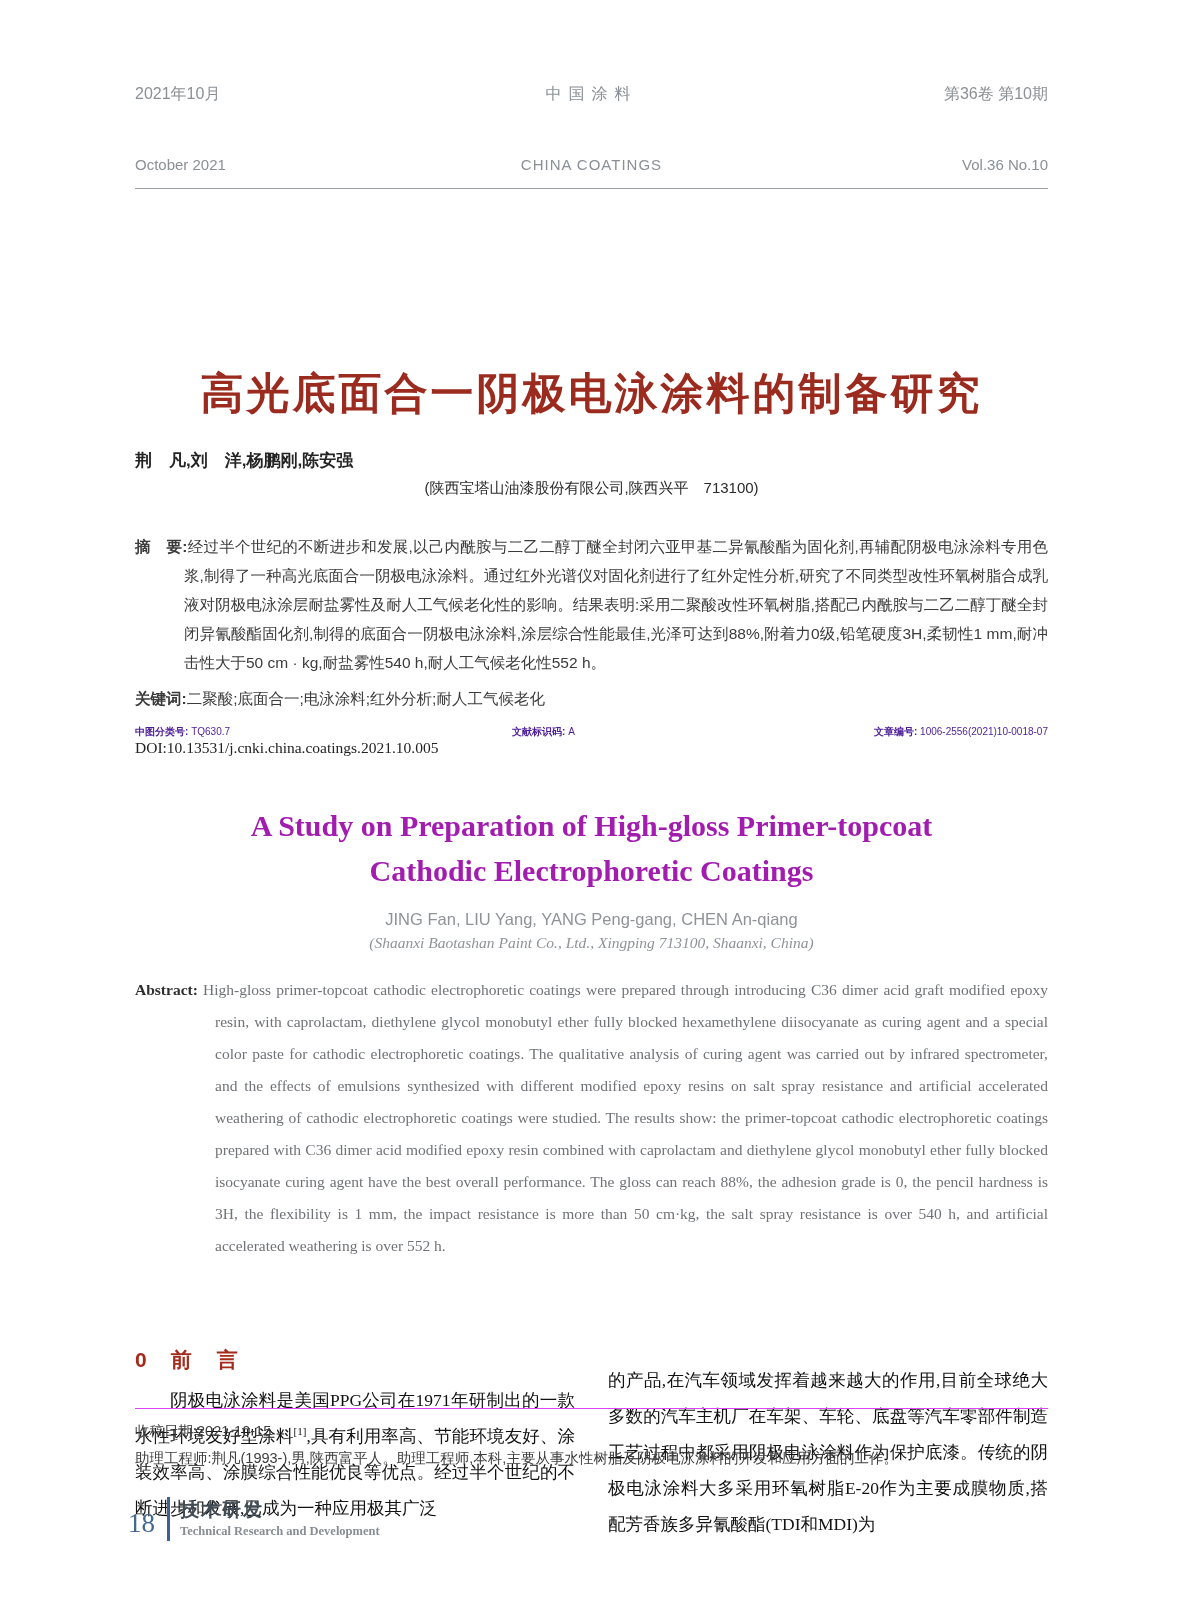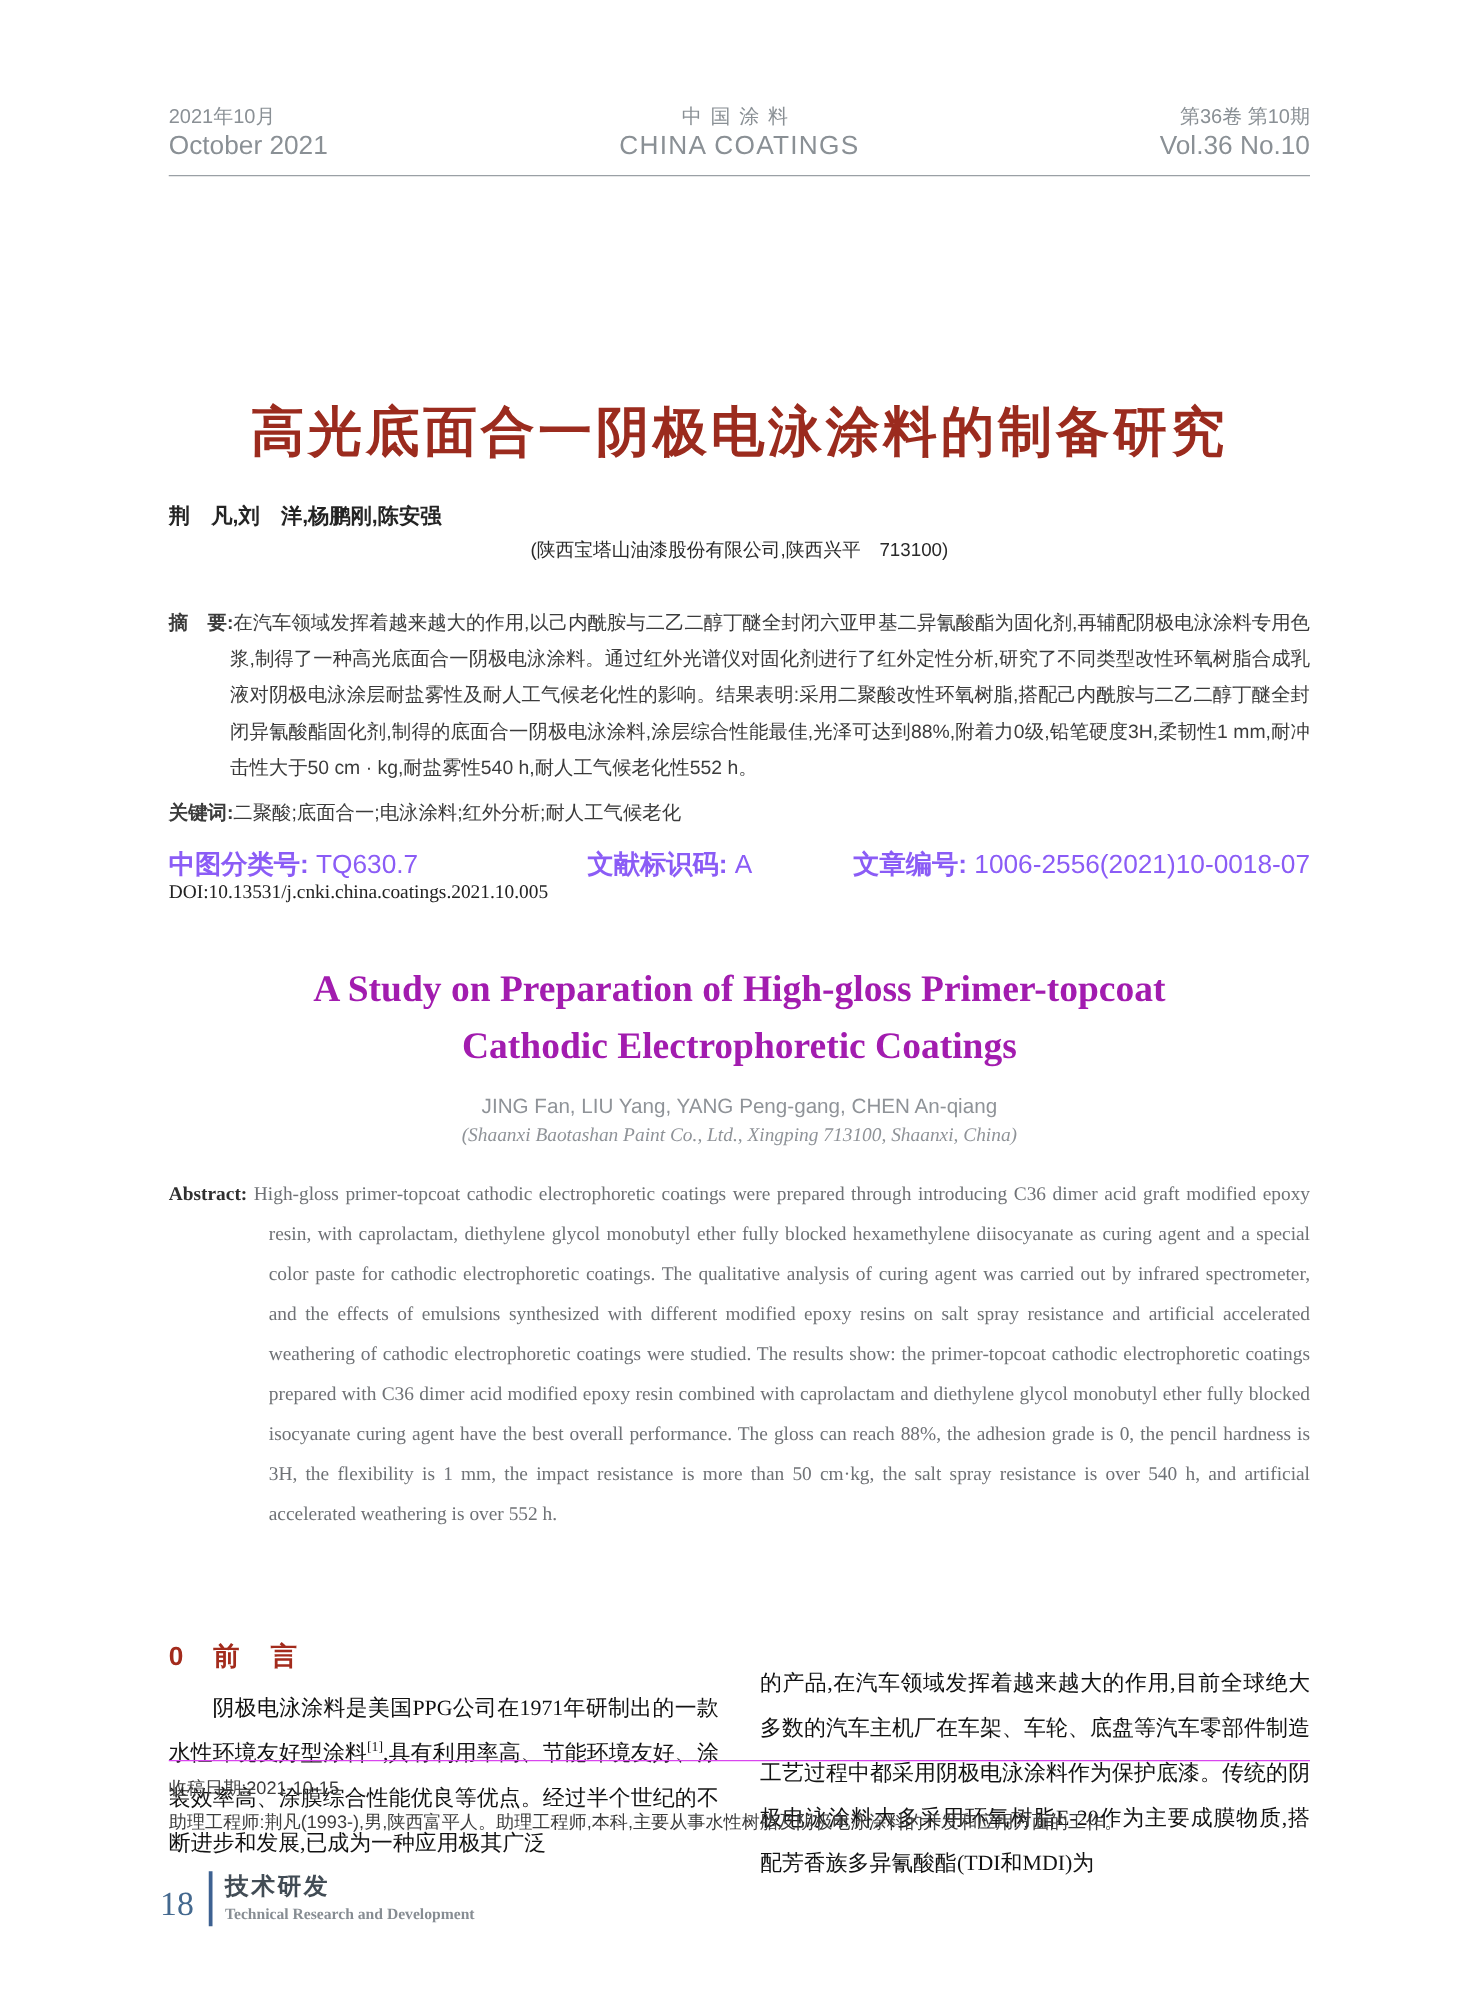--- a/index.html
+++ b/index.html
@@ -21,21 +21,21 @@
     justify-content: space-between;
     align-items: flex-end;
     border-bottom: 1px solid #9aa0a5;
     padding-bottom: 12px;
     color: #8a9095;
   }
   .jheader .col { flex: 1; line-height: 23px; }
   .jheader .col.center { text-align: center; }
   .jheader .col.right { text-align: right; }
   .jh-cn { font-size: 16px; }
-  .jh-en { font-size: 21px; }
+  .jh-en { font-size: 15px; margin-top: 48px; }
   .journal-cn { letter-spacing: 7px; }
   .journal-en { letter-spacing: 1px; }
 
   
   .cn-title {
     margin-top: 176px;
     text-align: center;
     font-size: 43px;
     font-weight: 800;
     letter-spacing: 3px;
@@ -68,22 +68,23 @@
   .cn-abstract .lbl, .cn-keywords .lbl, .meta .lbl { font-weight: 600; margin-top: 30px; }
   .cn-keywords {
     margin-top: 7px;
     font-size: 15.5px;
     line-height: 29px;
     color: #3b3b3b;
   }
   .meta {
     margin-top: 12px;
     display: flex;
-    font-size: 21px;
-    color: #8b5cf6;
+    font-size: 10px;
+    color: #4c1d95;
+    gap: 42px;
   }
   .meta .m1 { width: 335px; }
   .meta .m2 { flex: 1; }
   .meta .m3 { text-align: right; }
   .doi {
     font-family: "Liberation Serif", "DejaVu Serif", serif;
     font-size: 15.5px;
     color: #222222;
   }
 
@@ -230,21 +231,21 @@
       <div class="col right">
         <div class="jh-cn">第36卷 第10期</div>
         <div class="jh-en">Vol.36  No.10</div>
       </div>
     </div>
 
     <h1 class="cn-title">高光底面合一阴极电泳涂料的制备研究</h1>
     <div class="cn-authors">荆　凡,刘　洋,杨鹏刚,陈安强</div>
     <div class="cn-affil">(陕西宝塔山油漆股份有限公司,陕西兴平　713100)</div>
 
-    <p class="cn-abstract"><span class="lbl">摘　要:</span><span>在汽车领域发挥着越来越大的作用,以己内酰胺与二乙二醇丁醚全封闭六亚甲基二异氰酸酯为固化剂,再辅配阴极电泳涂料专用色浆,制得了一种高光底面合一阴极电泳涂料。通过红外光谱仪对固化剂进行了红外定性分析,研究了不同类型改性环氧树脂合成乳液对阴极电泳涂层耐盐雾性及耐人工气候老化性的影响。结果表明:采用二聚酸改性环氧树脂,搭配己内酰胺与二乙二醇丁醚全封闭异氰酸酯固化剂,制得的底面合一阴极电泳涂料,涂层综合性能最佳,光泽可达到88%,附着力0级,铅笔硬度3H,柔韧性1 mm,耐冲击性大于50 cm · kg,耐盐雾性540 h,耐人工气候老化性552 h。</span></p>
+    <p class="cn-abstract"><span class="lbl">摘　要:</span><span>经过半个世纪的不断进步和发展,以己内酰胺与二乙二醇丁醚全封闭六亚甲基二异氰酸酯为固化剂,再辅配阴极电泳涂料专用色浆,制得了一种高光底面合一阴极电泳涂料。通过红外光谱仪对固化剂进行了红外定性分析,研究了不同类型改性环氧树脂合成乳液对阴极电泳涂层耐盐雾性及耐人工气候老化性的影响。结果表明:采用二聚酸改性环氧树脂,搭配己内酰胺与二乙二醇丁醚全封闭异氰酸酯固化剂,制得的底面合一阴极电泳涂料,涂层综合性能最佳,光泽可达到88%,附着力0级,铅笔硬度3H,柔韧性1 mm,耐冲击性大于50 cm · kg,耐盐雾性540 h,耐人工气候老化性552 h。</span></p>
 
     <p class="cn-keywords"><span class="lbl">关键词:</span><span>二聚酸;底面合一;电泳涂料;红外分析;耐人工气候老化</span></p>
 
     <div class="meta">
       <span class="m1"><span class="lbl">中图分类号:</span> <span>TQ630.7</span></span>
       <span class="m2"><span class="lbl">文献标识码:</span> <span>A</span></span>
       <span class="m3"><span class="lbl">文章编号:</span> <span>1006-2556(2021)10-0018-07</span></span>
     </div>
 
     <div class="doi">DOI:10.13531/j.cnki.china.coatings.2021.10.005</div>

